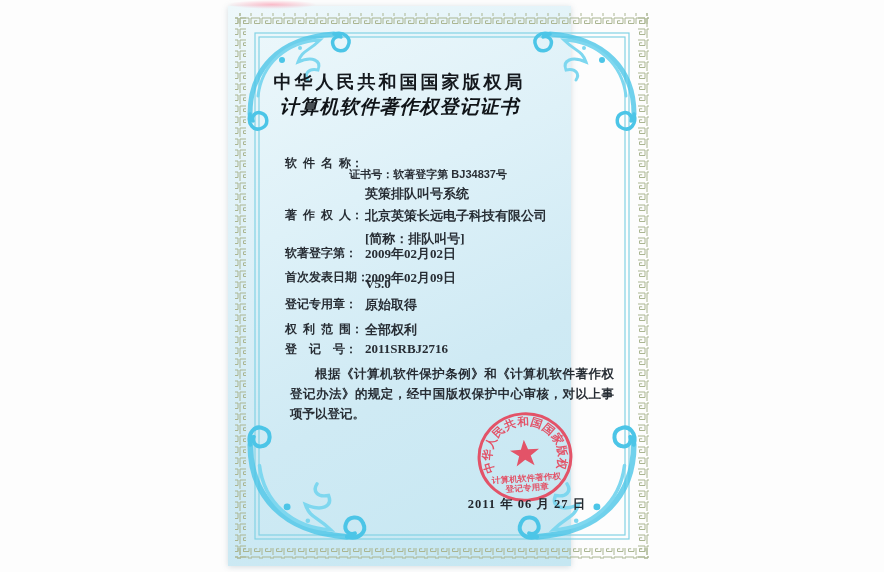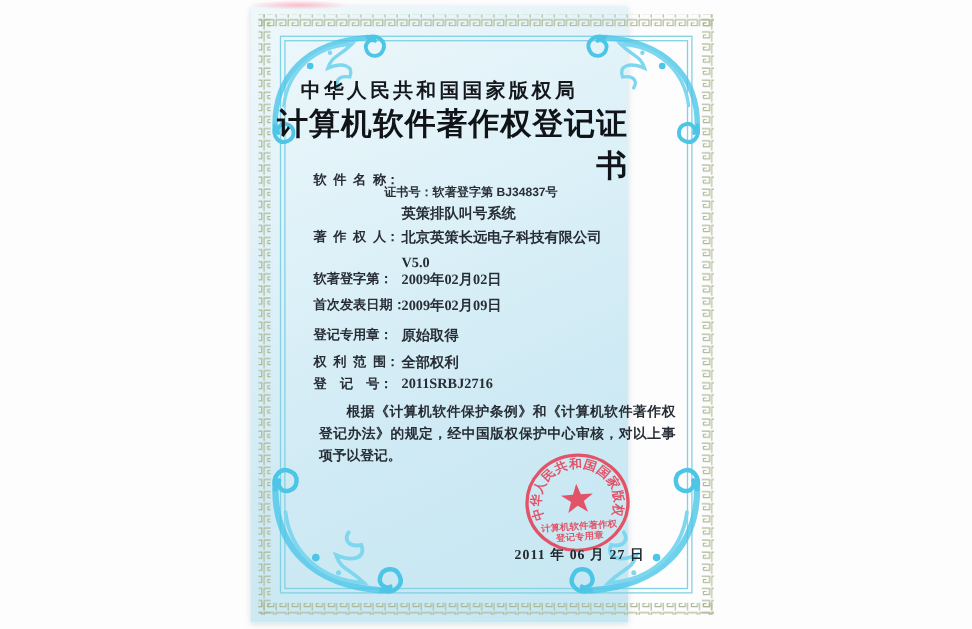--- a/index.html
+++ b/index.html
@@ -13,23 +13,23 @@
     background:linear-gradient(155deg,#eef8fb 0%,#def1f8 35%,#cfeaf4 65%,#c5e7f2 100%);
     box-shadow:0 1px 6px rgba(110,135,150,.28);
   }
   .border-svg{position:absolute;left:0;top:0;width:428px;height:560px;}
   .abs{position:absolute;}
   .title1{
     top:64px;left:0;width:100%;text-align:center;
     font-size:18px;font-weight:bold;letter-spacing:3px;color:#14181d;
   }
   .title2{
-    top:88px;left:0;width:100%;text-align:right;
+    top:88px;left:0;width:100%;text-align:center;
     font-family:"Liberation Serif",serif;
-    font-size:28px;font-weight:bold;letter-spacing:1px;color:#101418;
+    font-size:19px;font-weight:bold;letter-spacing:1px;color:#101418;font-style:italic;
   }
   .certno{
     top:123px;right:64px;
     font-size:11px;font-weight:bold;color:#2a2f36;white-space:pre;margin-top:38px;
   }
   .field-row{position:absolute;left:0;width:100%;height:14px;}
   .field-label{
     position:absolute;left:57px;top:0;white-space:pre;
     font-family:"Liberation Serif",serif;
     font-size:12px;font-weight:bold;color:#272d34;
@@ -92,20 +92,21 @@
   </svg>
 
   <div class="abs title1">中华人民共和国国家版权局</div>
   <div class="abs title2">计算机软件著作权登记证书</div>
   <div class="abs certno">证书号：软著登字第 BJ34837号</div>
 
   <div class="field-row" style="top:149px">
     <span class="field-label">软  件  名  称：</span>
     <span class="field-value">
       <div class="vline">英策排队叫号系统</div>
+      <div class="vline">[简称：排队叫号]</div>
       <div class="vline">V5.0</div>
     </span>
   </div>
   <div class="field-row" style="top:201px">
     <span class="field-label">著  作  权  人：</span>
     <span class="field-value">北京英策长远电子科技有限公司</span>
   </div>
   <div class="field-row" style="top:239px">
     <span class="field-label">软著登字第：</span>
     <span class="field-value">2009年02月02日</span>

